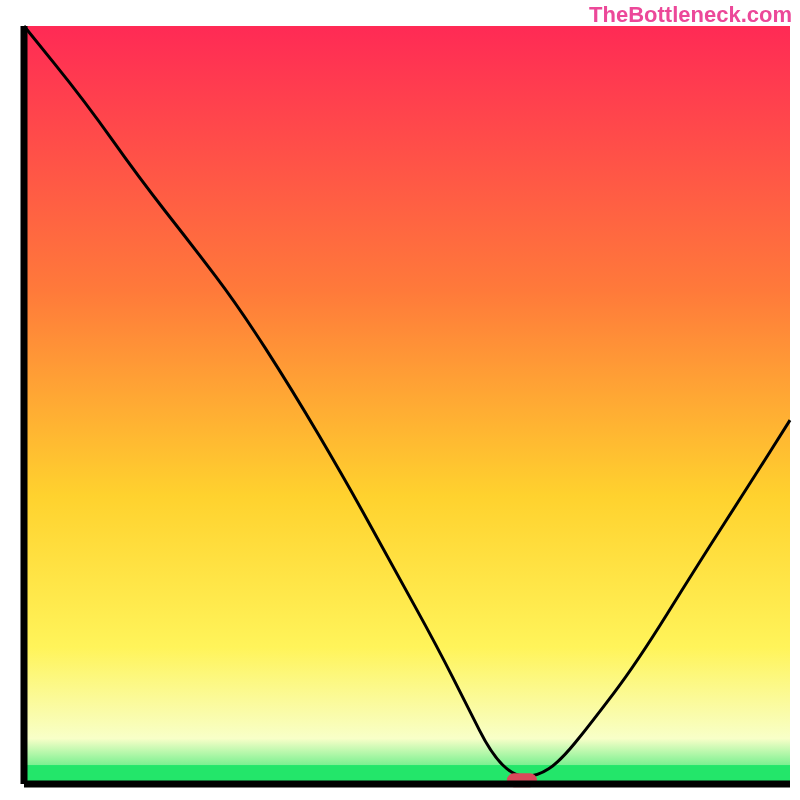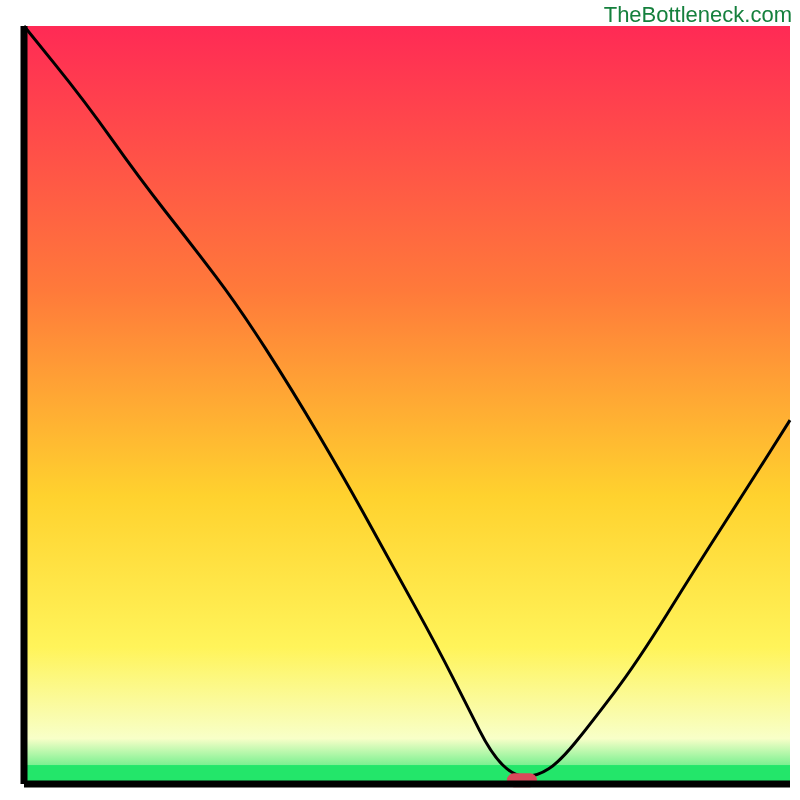--- a/index.html
+++ b/index.html
@@ -13,22 +13,22 @@
   .chart-container {
     position: relative;
     width: 800px;
     height: 800px;
   }
   .watermark {
     position: absolute;
     top: 2px;
     right: 8px;
     font-size: 22px;
-    font-weight: normal;
-    color: #15803d;
+    font-weight: bold;
+    color: #ec4899;
     z-index: 10;
   }
   svg {
     display: block;
   }
 </style>
 </head>
 <body>
 
 <div class="chart-container">

